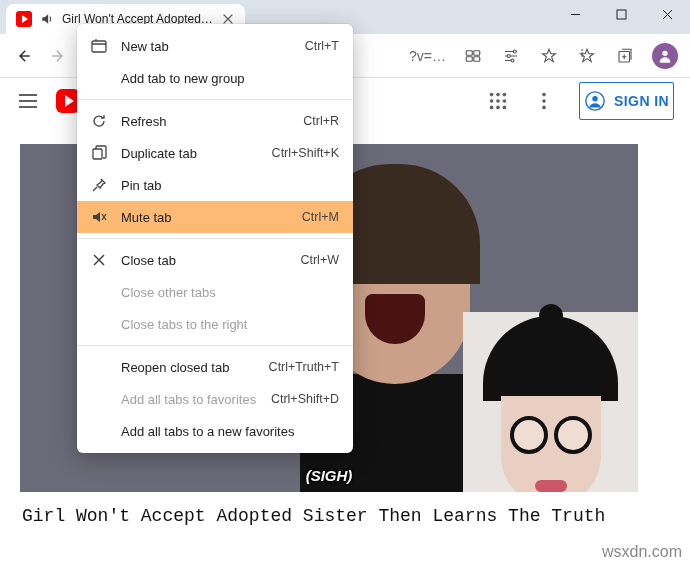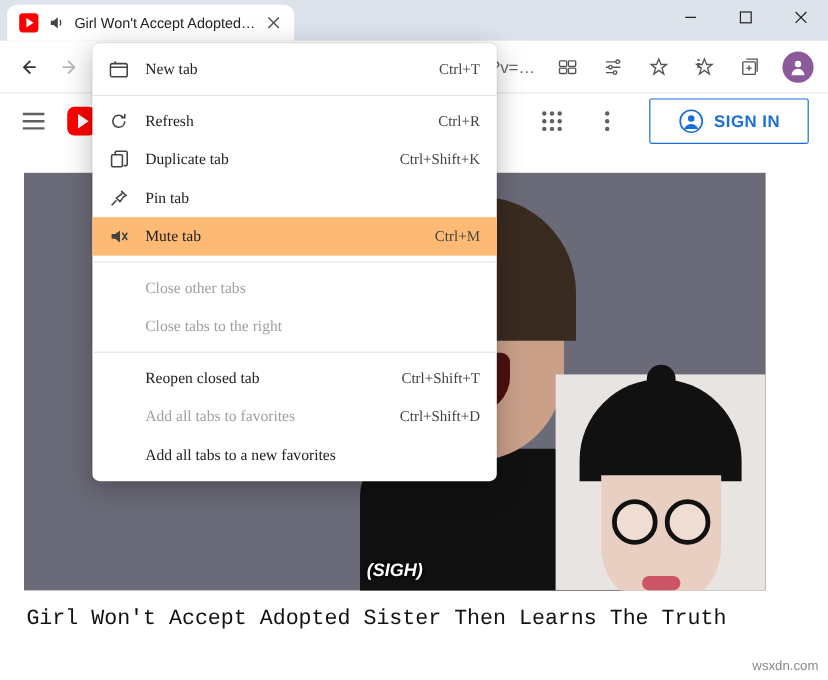--- a/index.html
+++ b/index.html
@@ -29,21 +29,21 @@
   .avatar { width:26px; height:26px; background:#8a5a9a; border-radius:50%; display:flex; align-items:center; justify-content:center; color:#fff; margin:0 6px;}
 
   
   .yt-header { height:46px; background:#fff; display:flex; align-items:center; padding:0 16px; gap:16px;}
   .hamburger { width:24px; height:24px; color:#606060;}
   .yt-logo-frag { width:24px;height:24px; background:#f00; border-radius:6px; display:flex;align-items:center;justify-content:center;}
   .yt-logo-frag::after{content:"";border-left:9px solid #fff;border-top:6px solid transparent;border-bottom:6px solid transparent;margin-left:2px;}
   .yt-spacer { flex:1; }
   .yt-apps { width:22px;height:22px; color:#606060;}
   .yt-more { width:22px;height:22px; color:#606060; margin:0 8px;}
-  .signin { border:1px solid #1a6fd6; color:#1a6fd6; font-size:14px; font-weight:600; padding:7px 23px; border-radius:2px; display:flex; align-items:center; gap:8px; letter-spacing:.4px;}
+  .signin { border:1px solid #1a6fd6; color:#1a6fd6; font-size:14px; font-weight:600; padding:7px 4px; border-radius:2px; display:flex; align-items:center; gap:8px; letter-spacing:.4px;}
   .signin svg { width:22px; height:22px; fill:#1a6fd6;}
 
   
   .stage { padding:20px 20px 0 20px; }
   .video { width:618px; height:348px; background:#6b6a78; position:relative; overflow:hidden;}
   .woman { position:absolute; left:280px; top:40px; width:190px; height:300px; }
   .woman .face { width:150px; height:200px; background:#caa088; border-radius:70px 70px 90px 90px; position:relative; margin:0 auto;}
   .woman .hair { position:absolute; top:-20px; left:-10px; right:-10px; height:120px; background:#3a2b20; border-radius:80px 80px 0 0;}
   .woman .mouth { position:absolute; bottom:40px; left:50%; transform:translateX(-50%); width:60px; height:50px; background:#4a1210; border-radius:10px 10px 40px 40px;}
   .woman .body { width:220px; height:150px; background:#111; margin:-10px auto 0; border-radius:40px 40px 0 0;}
@@ -51,32 +51,32 @@
   .inset .beanie { width:135px; height:85px; background:#111; border-radius:70px 70px 0 0; margin:4px auto 0; position:relative;}
   .inset .beanie::after { content:""; position:absolute; top:-12px; left:50%; transform:translateX(-50%); width:24px; height:24px; background:#111; border-radius:50%;}
   .inset .face2 { width:100px; height:110px; background:#e9cfc1; border-radius:0 0 55px 55px; margin:-5px auto 0; position:relative;}
   .inset .glasses { position:absolute; top:20px; left:50%; transform:translateX(-50%); display:flex; gap:6px;}
   .inset .lens { width:38px;height:38px;border:4px solid #111;border-radius:50%; background:rgba(255,255,255,.3);}
   .inset .lips { position:absolute; bottom:14px; left:50%; transform:translateX(-50%); width:32px;height:12px; background:#c56; border-radius:10px;}
   .subtitle { position:absolute; left:50%; bottom:8px; transform:translateX(-50%); color:#fff; font-size:15px; font-weight:700; font-style:italic; text-shadow:0 0 3px #000,0 0 3px #000;}
   .vtitle { font-size:18px; color:#111; padding:14px 0 0 2px;font-family:Liberation Mono, monospace;}
 
   
-  .ctx { position:absolute; left:77px; top:36px; width:337px; background:#fff; border-radius:6px; box-shadow:0 6px 24px rgba(0,0,0,.28), 0 0 0 1px rgba(0,0,0,.05); padding:6px 0; z-index:50;font-family:Liberation Serif, serif;}
+  .ctx { position:absolute; left:77px; top:24px; width:276px; background:#fff; border-radius:6px; box-shadow:0 6px 24px rgba(0,0,0,.28), 0 0 0 1px rgba(0,0,0,.05); padding:6px 0; z-index:50;}
   .mi { display:flex; align-items:center; height:32px; padding:0 14px; font-size:13px; color:#222; gap:14px;}
   .mi .ico { width:16px; height:16px; display:flex; align-items:center; justify-content:center; color:#444; flex-shrink:0;}
   .mi .lbl { flex:1; }
   .mi .accel { color:#444; font-size:12.5px;}
   .mi .sub { width:12px;height:12px; color:#444;}
   .mi.noico { padding-left:44px; }
   .mi.disabled { color:#a0a0a0; }
   .mi.hover { background:#fdba74; }
   .sep { height:1px; background:#e4e4e4; margin:5px 0;}
   
-  .watermark { position:absolute; right:8px; bottom:6px; font-size:11px; color:#888;}
+  .watermark { position:absolute; right:8px; bottom:6px; font-size:16px; color:#888;}
 </style>
 </head>
 <body>
 
 <div class="window">
 
   <div class="titlebar">
     <div class="tab">
       <span class="fav"></span>
       <span class="snd">
@@ -229,20 +229,23 @@
     <div class="mi">
       <span class="ico">
           <svg viewBox="0 0 16 16" fill="none" stroke="#444" stroke-width="1.3">
             <rect x="1" y="3" width="14" height="11" rx="1.5"></rect>
             <path d="M1 6h14M5 3V1"></path>
           </svg>
         </span>
       <span class="lbl">New tab</span>
       <span class="accel">Ctrl+T</span>
     </div>
+    <div class="mi noico">
+      <span class="lbl">Add tab to new group</span>
+    </div>
     <div class="sep"></div>
     <div class="mi">
       <span class="ico">
           <svg viewBox="0 0 16 16" fill="none" stroke="#444" stroke-width="1.3">
             <path d="M13 8a5 5 0 1 1-1.5-3.5M13 2v3h-3"></path>
           </svg>
         </span>
       <span class="lbl">Refresh</span>
       <span class="accel">Ctrl+R</span>
     </div>
@@ -268,30 +271,39 @@
       <span class="ico">
           <svg viewBox="0 0 16 16" fill="none" stroke="#444" stroke-width="1.3">
             <path d="M2 6v4h3l4 3V3L5 6H2z" fill="#444" stroke="none"></path>
             <path d="M11 5l4 6M15 5l-4 6"></path>
           </svg>
         </span>
       <span class="lbl">Mute tab</span>
       <span class="accel">Ctrl+M</span>
     </div>
     <div class="sep"></div>
+    <div class="mi">
+      <span class="ico">
+          <svg viewBox="0 0 16 16" stroke="#444" stroke-width="1.5">
+            <path d="M3 3l10 10M13 3L3 13"></path>
+          </svg>
+        </span>
+      <span class="lbl">Close tab</span>
+      <span class="accel">Ctrl+W</span>
+    </div>
     <div class="mi noico disabled">
       <span class="lbl">Close other tabs</span>
     </div>
     <div class="mi noico disabled">
       <span class="lbl">Close tabs to the right</span>
     </div>
     <div class="sep"></div>
     <div class="mi noico">
       <span class="lbl">Reopen closed tab</span>
-      <span class="accel">Ctrl+Shift+T</span>
+      <span class="accel">Ctrl+Truth+T</span>
     </div>
     <div class="mi noico disabled">
       <span class="lbl">Add all tabs to favorites</span>
       <span class="accel">Ctrl+Shift+D</span>
     </div>
     <div class="mi noico">
       <span class="lbl">Add all tabs to a new favorites</span>
     </div>
   </div>
 

